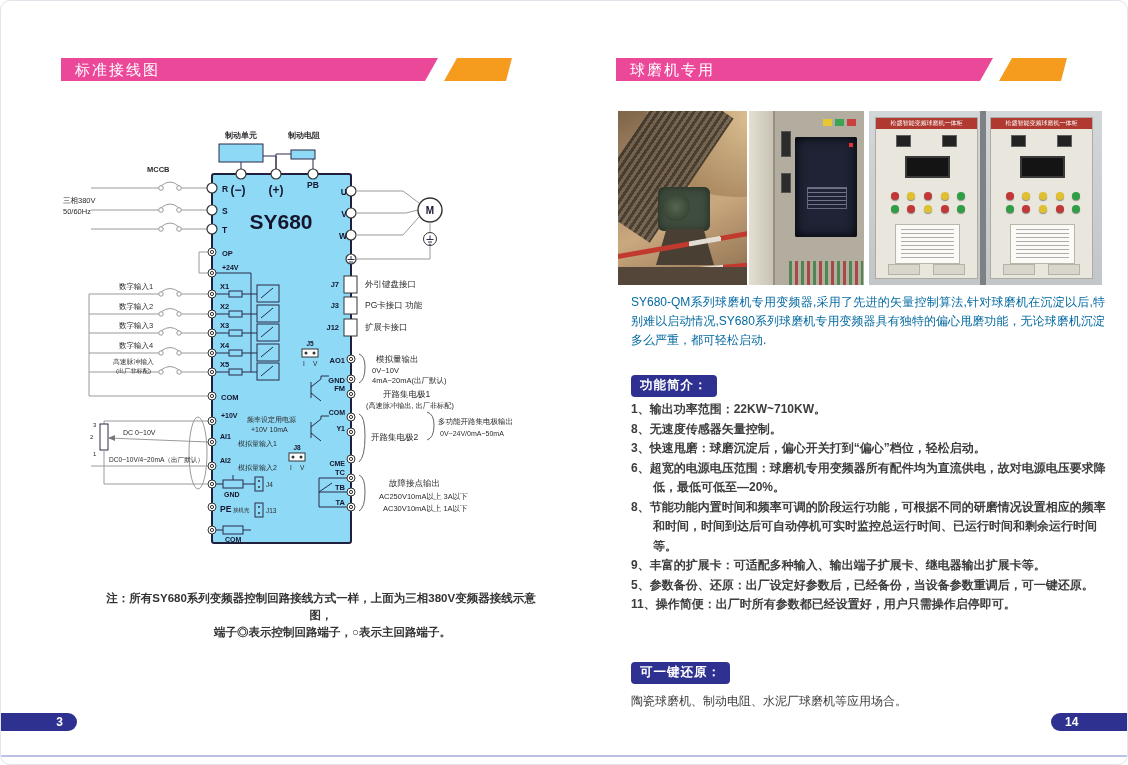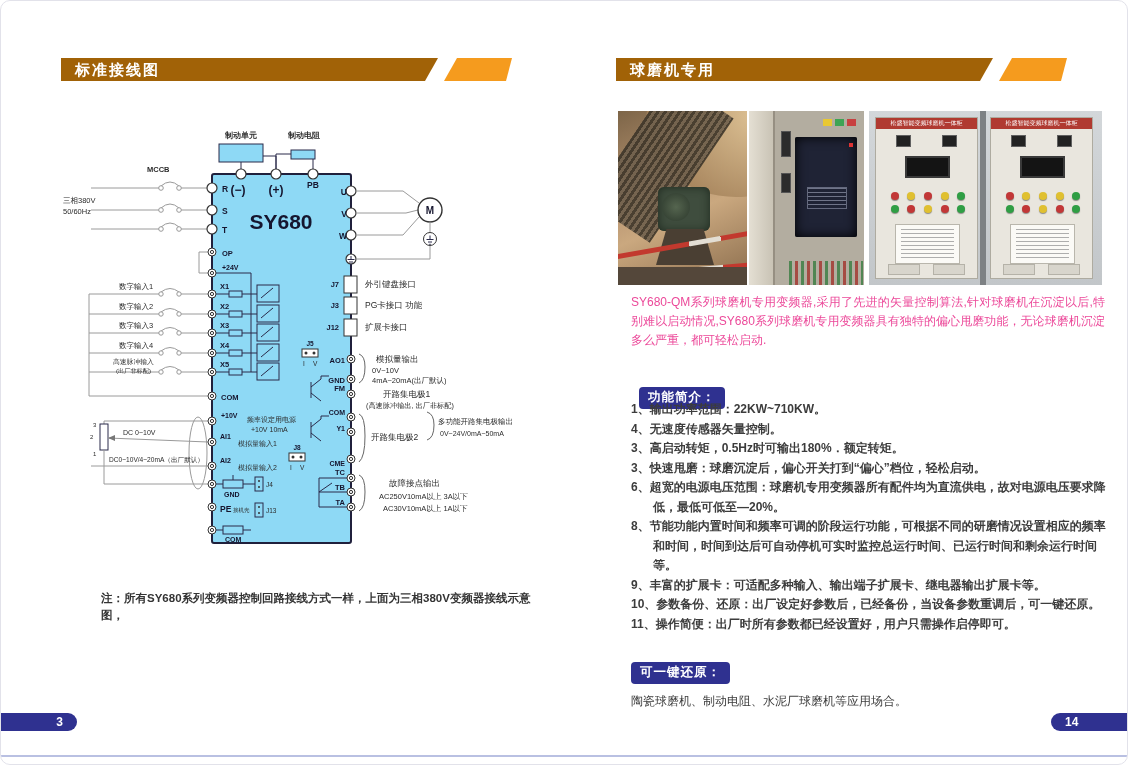--- a/index.html
+++ b/index.html
@@ -5,53 +5,53 @@
   html,body { margin:0; padding:0; background:#ffffff; }
   * { box-sizing:border-box; }
   .canvas {
     position:relative; width:1128px; height:765px; background:#fff;
     border:1px solid #e2e2ea; border-radius:10px; overflow:hidden;
     font-family:"Liberation Sans", sans-serif; color:#3c3c3c;
   }
   
   .hdr { position:absolute; top:57px; height:23px; }
   .hdr .blue {
-    position:absolute; left:0; top:0; width:377px; height:23px; background:#a16207;
+    position:absolute; left:0; top:0; width:377px; height:23px; background:#ec4899;
     clip-path:polygon(0 0,100% 0,calc(100% - 13px) 100%,0 100%);
-    color:#fff; font-size:15px; font-weight:bold; line-height:23px;
+    color:#fff; font-size:15px; font-weight:normal; line-height:23px;
     padding-left:14px; letter-spacing:2px;
   }
   .hdr .orange {
     position:absolute; left:383px; top:0; width:68px; height:23px; background:#f59b1e;
     clip-path:polygon(13px 0,100% 0,calc(100% - 6px) 100%,0 100%);
   }
   
   .pill {
     position:absolute; top:712px; height:18px; width:76px; background:#2f3190;
     color:#fff; font-size:12px; font-weight:bold; line-height:18px;
   }
   .pill.left  { left:0; border-radius:0 9px 9px 0; text-align:right; padding-right:14px; }
   .pill.right { right:0; border-radius:9px 0 0 9px; text-align:left;  padding-left:14px; }
   .bottom-rule { position:absolute; left:0; top:754px; width:100%; height:2px; background:#b9c0e2; }
   
   .note { position:absolute; left:100px; top:589px; width:440px; font-size:11.5px;
-          font-weight:bold; color:#333; line-height:17px; }
+          font-weight:bold; color:#333; line-height:17px;text-align:center; }
   .note .l2 { padding-left:23px; }
   
   .diagram { position:absolute; left:60px; top:125px; }
   svg text { font-family:"Liberation Sans", sans-serif; }
   .t  { fill:#15152e; font-weight:bold; }
   .ann{ fill:#2b2b2b; }
   .wire { stroke:#9a9a9a; stroke-width:1; fill:none; }
   .iwire{ stroke:#2a2a4a; stroke-width:1; fill:none; }
   .comp { stroke:#2a2a4a; stroke-width:1; fill:none; }
   .brace{ stroke:#666; stroke-width:1; fill:none; }
   
   .intro { position:absolute; left:630px; top:292px; width:474px; font-size:12px;
-           line-height:19px; color:#ec4899; text-align:justify; }
+           line-height:19px; color:#0369a1; text-align:justify; }
   .sec-label {
     position:absolute; background:#2f3190; color:#fff; font-weight:bold;
     font-size:12.5px; padding:2px 9px 3px 9px; border-radius:4px; letter-spacing:1px;
   }
   .features { position:absolute; left:630px; top:399px; width:478px; font-size:12px;
               line-height:19.5px; color:#3c3c3c; }
   .feature { padding-left:22px; text-indent:-22px;font-weight:bold; }
   .apps { position:absolute; left:630px; top:692px; width:474px; font-size:12px; color:#3c3c3c; }
   
   .photo { position:absolute; top:110px; height:174px; overflow:hidden; background:#999; }
@@ -387,20 +387,21 @@
       <text class="t" x="284" y="379" font-size="7.5" text-anchor="end">TA</text>
       <path class="brace" d="M298,349 Q304,351 304,366 Q304,382 298,385"></path>
       <text class="ann" x="328" y="360" font-size="8.5">故障接点输出</text>
       <text class="ann" x="318" y="373" font-size="7.5">AC250V10mA以上 3A以下</text>
       <text class="ann" x="322" y="385" font-size="7.5">AC30V10mA以上 1A以下</text>
     </g>
   </svg>
 
   <div class="note">
     <div>注：所有SY680系列变频器控制回路接线方式一样，上面为三相380V变频器接线示意图，</div>
+    <div class="l2">端子◎表示控制回路端子，○表示主回路端子。</div>
   </div>
 
   <div class="pill left">3</div>
 
   <div class="hdr" style="left:615px;width:451px;padding-left:24px;">
     <div class="blue">球磨机专用</div>
     <div class="orange"></div>
   </div>
 
   <div class="photo" id="photo1">
@@ -470,30 +471,29 @@
       <div class="cab-plate">
           <div class="cab-plate-lines"></div>
         </div>
       <div class="vent" style="left:12px;"></div>
       <div class="vent" style="right:12px;"></div>
     </div>
   </div>
 
   <div class="intro">SY680-QM系列球磨机专用变频器,采用了先进的矢量控制算法,针对球磨机在沉淀以后,特别难以启动情况,SY680系列球磨机专用变频器具有独特的偏心甩磨功能，无论球磨机沉淀多么严重，都可轻松启动.</div>
 
-  <div class="sec-label" style="left:630px;top:386px;margin-left:8px;">功能简介：</div>
+  <div class="sec-label" style="left:630px;top:374px;">功能简介：</div>
   <div class="features">
     <div class="feature">1、输出功率范围：22KW~710KW。</div>
-    <div class="feature">4、无速度传感器矢量控制。</div>
-    <div class="feature">3、高启动转矩，0.5Hz时可输出180%．额定转矩。</div>
+    <div class="feature">8、无速度传感器矢量控制。</div>
     <div class="feature">3、快速甩磨：球磨沉淀后，偏心开关打到“偏心”档位，轻松启动。</div>
     <div class="feature">6、超宽的电源电压范围：球磨机专用变频器所有配件均为直流供电，故对电源电压要求降低，最低可低至—20%。</div>
     <div class="feature">8、节能功能内置时间和频率可调的阶段运行功能，可根据不同的研磨情况设置相应的频率和时间，时间到达后可自动停机可实时监控总运行时间、已运行时间和剩余运行时间等。</div>
     <div class="feature">9、丰富的扩展卡：可适配多种输入、输出端子扩展卡、继电器输出扩展卡等。</div>
-    <div class="feature">10、参数备份、还原：出厂设定好参数后，已经备份，当设备参数重调后，可一键还原。</div>
+    <div class="feature">5、参数备份、还原：出厂设定好参数后，已经备份，当设备参数重调后，可一键还原。</div>
     <div class="feature">11、操作简便：出厂时所有参数都已经设置好，用户只需操作启停即可。</div>
   </div>
 
   <div class="sec-label" style="left:630px;top:661px;">可一键还原：</div>
   <div class="apps">陶瓷球磨机、制动电阻、水泥厂球磨机等应用场合。</div>
 
   <div class="pill right">14</div>
   <div class="bottom-rule"></div>
 </div>
 

